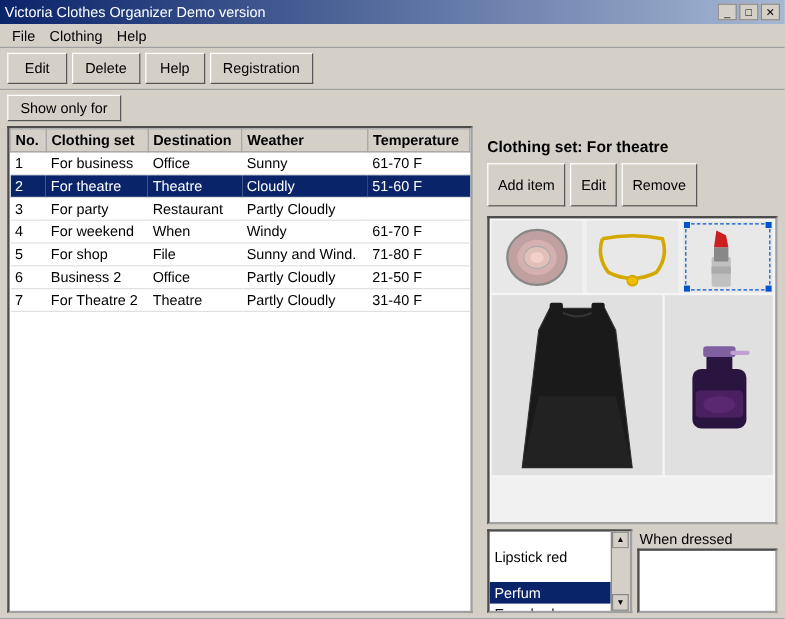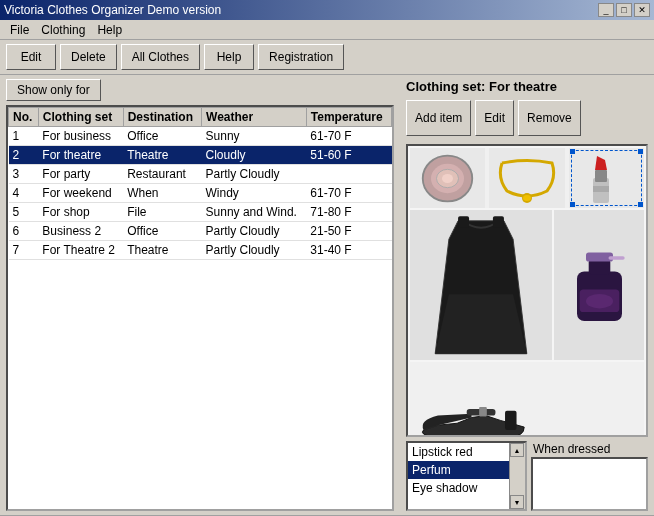--- a/index.html
+++ b/index.html
@@ -133,20 +133,21 @@
       color: white;
     }
 
     
     .right-panel {
       flex: 1;
       padding: 4px 6px;
       display: flex;
       flex-direction: column;
       gap: 4px;
+      margin-top: 36px;
     }
     .clothing-set-title {
       font-size: 13px;
       font-weight: bold;
       margin-bottom: 2px;
     }
     .right-toolbar {
       display: flex;
       gap: 4px;
       margin-bottom: 4px;
@@ -206,21 +207,20 @@
 
 <div class="menu-bar">
   <span class="menu-item">File</span>
   <span class="menu-item">Clothing</span>
   <span class="menu-item">Help</span>
 </div>
 
 <div class="toolbar">
   <button class="toolbar-btn">Edit</button>
   <button class="toolbar-btn">Delete</button>
-  <button class="toolbar-btn">All Clothes</button>
   <button class="toolbar-btn">Help</button>
   <button class="toolbar-btn">Registration</button>
 </div>
 
 <div class="main-content">
 
   <div class="left-panel">
     <div class="filter-row">
       <button class="filter-btn">Show only for</button>
     </div>
@@ -387,21 +387,21 @@
           <rect x="68" y="41" width="8" height="10" fill="#888" rx="1"></rect>
         </svg>
       </div>
     </div>
 
     <div class="bottom-panel">
 
       <div style="flex:1; border: 2px inset #a0a0a0; background: white; display:flex;">
         <div style="flex:1; overflow:hidden;">
           <ul style="list-style:none; margin:0; padding:0;" id="items-list">
-          <li style="padding: 2px 4px; font-size: 12px; cursor: pointer;">Lipstick red</li>
+          <li style="padding: 14px 4px; font-size: 12px; cursor: pointer;">Lipstick red</li>
               <li style="padding: 2px 4px; font-size: 12px; cursor: pointer; background: rgb(10, 36, 106); color: white;">Perfum</li>
               <li style="padding: 2px 4px; font-size: 12px; cursor: pointer;">Eye shadow</li>
             </ul>
         </div>
         <div style="width:16px; background:#d4d0c8; border-left:1px solid #888; display:flex; flex-direction:column;">
           <div style="width:14px; height:14px; background:#d4d0c8; border:1px solid #888; display:flex; align-items:center; justify-content:center; font-size:7px; cursor:pointer;">▲</div>
           <div style="flex:1; background:#d4d0c8;"></div>
           <div style="width:14px; height:14px; background:#d4d0c8; border:1px solid #888; display:flex; align-items:center; justify-content:center; font-size:7px; cursor:pointer;">▼</div>
         </div>
       </div>

